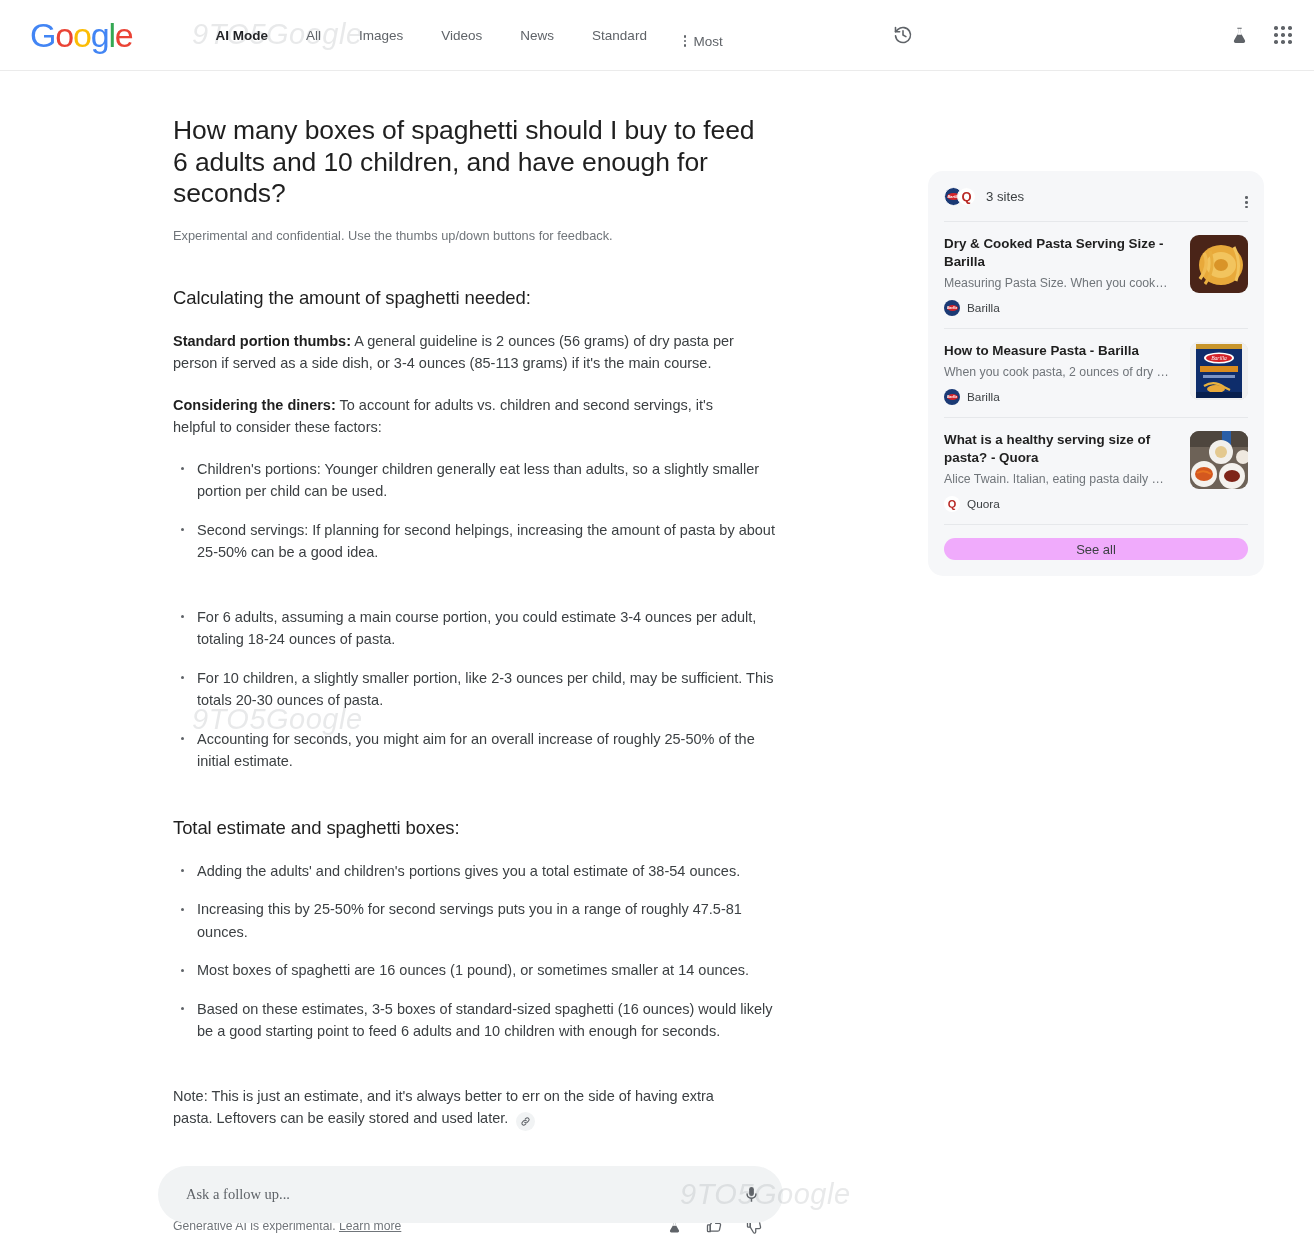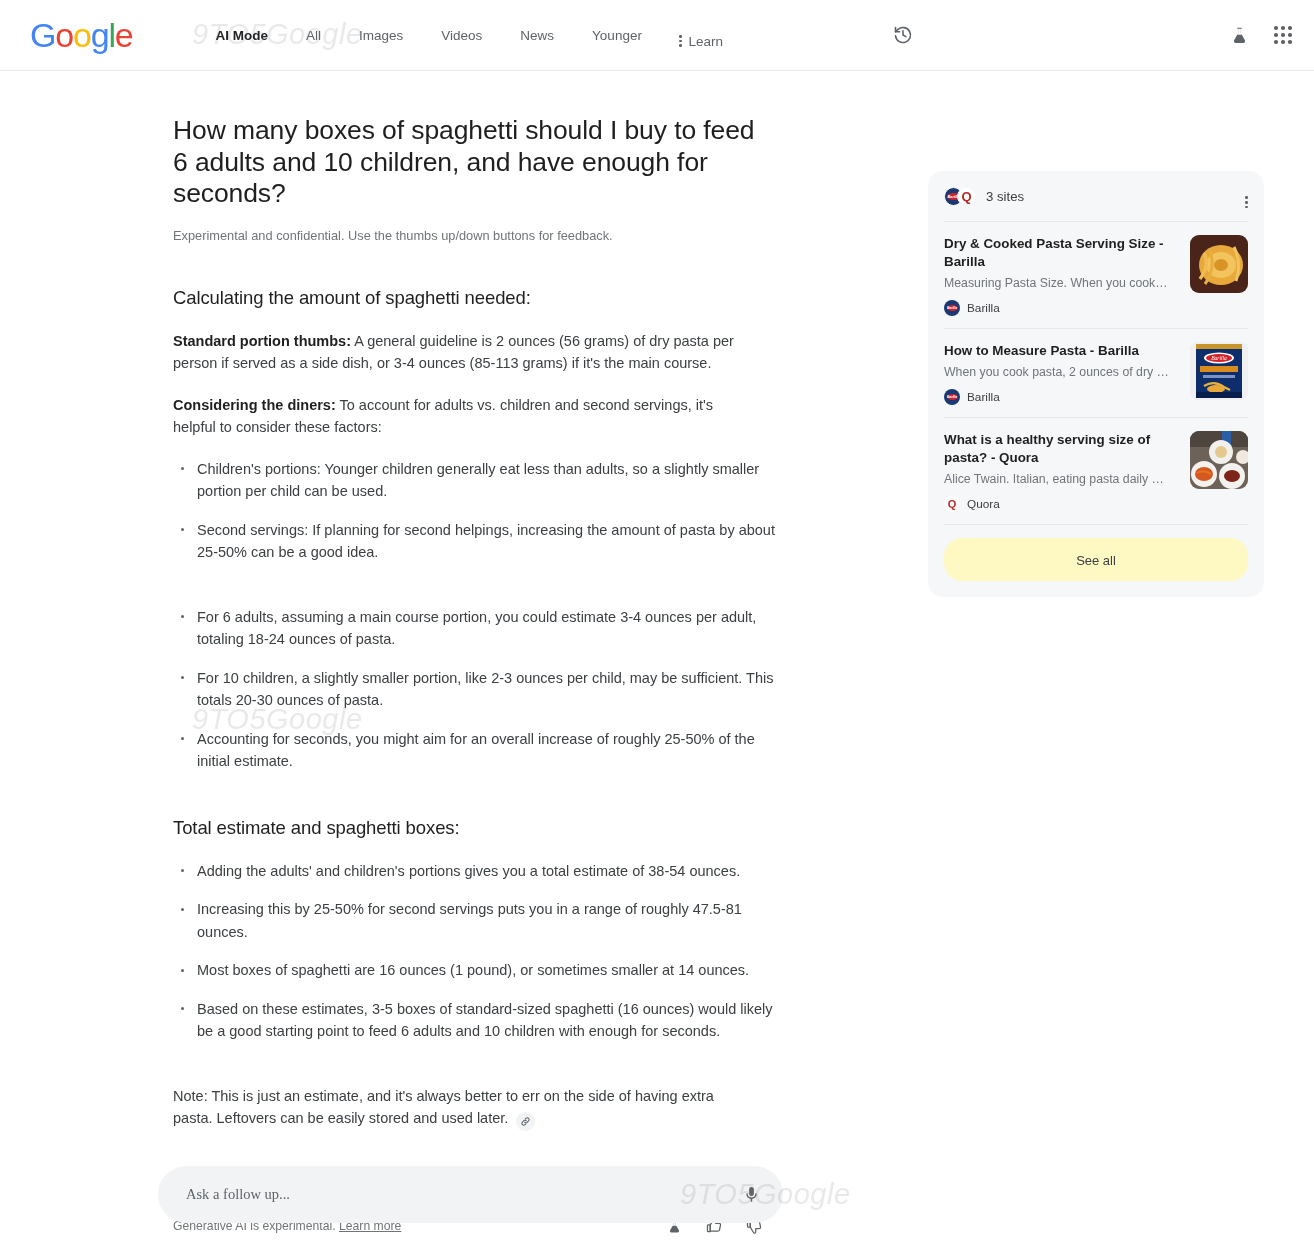--- a/index.html
+++ b/index.html
@@ -182,22 +182,22 @@
   .src-pub { display: flex; align-items: center; gap: 7px; }
   .src-pub-name { font-size: 11.8px; color: #3c4043; }
   .thumb {
     width: 58px; height: 58px; border-radius: 9px; flex-shrink: 0;
     overflow: hidden; background: #ddd;
   }
   .thumb svg { display: block; }
 
   .see-all {
     display: flex; align-items: center; justify-content: center;
-    height: 43px;
-    background: #fef9c3;
+    height: 22px;
+    background: #f0abfc;
     border-radius: 18px;
     font-size: 13px;
     color: #3c4043;
     margin-top: 13px;
     cursor: pointer;
     border-top: 1px solid #e6e8eb;
     border-top-color: transparent;
   }
   .sc-divider-top { border-top: 1px solid #e6e8eb; margin-bottom: 13px; }
 
@@ -247,28 +247,28 @@
   <div class="g-logo">
     <span class="gb">G</span><span class="gr">o</span><span class="gy">o</span><span class="gb">g</span><span class="gg">l</span><span class="gr">e</span>
   </div>
 
   <div class="nav">
     <div class="nav-item active">AI Mode</div>
     <div class="nav-item">All</div>
     <div class="nav-item">Images</div>
     <div class="nav-item">Videos</div>
     <div class="nav-item">News</div>
-    <div class="nav-item">Younger</div>
+    <div class="nav-item">Standard</div>
     <div class="nav-more">
       <span class="dots-vert">
           <i></i>
           <i></i>
           <i></i>
         </span>
-      <span class="nav-item" style="padding:0">Learn</span>
+      <span class="nav-item" style="padding:0">Most</span>
     </div>
   </div>
 
   <div class="header-hist">
     <svg width="20" height="20" viewBox="0 0 24 24" fill="none" stroke="#5f6368" stroke-width="1.9" stroke-linecap="round" stroke-linejoin="round">
       <path d="M3 3v5h5"></path>
       <path d="M3.05 13A9 9 0 1 0 6 5.3L3 8"></path>
       <path d="M12 7v5l3.5 2"></path>
     </svg>
   </div>

